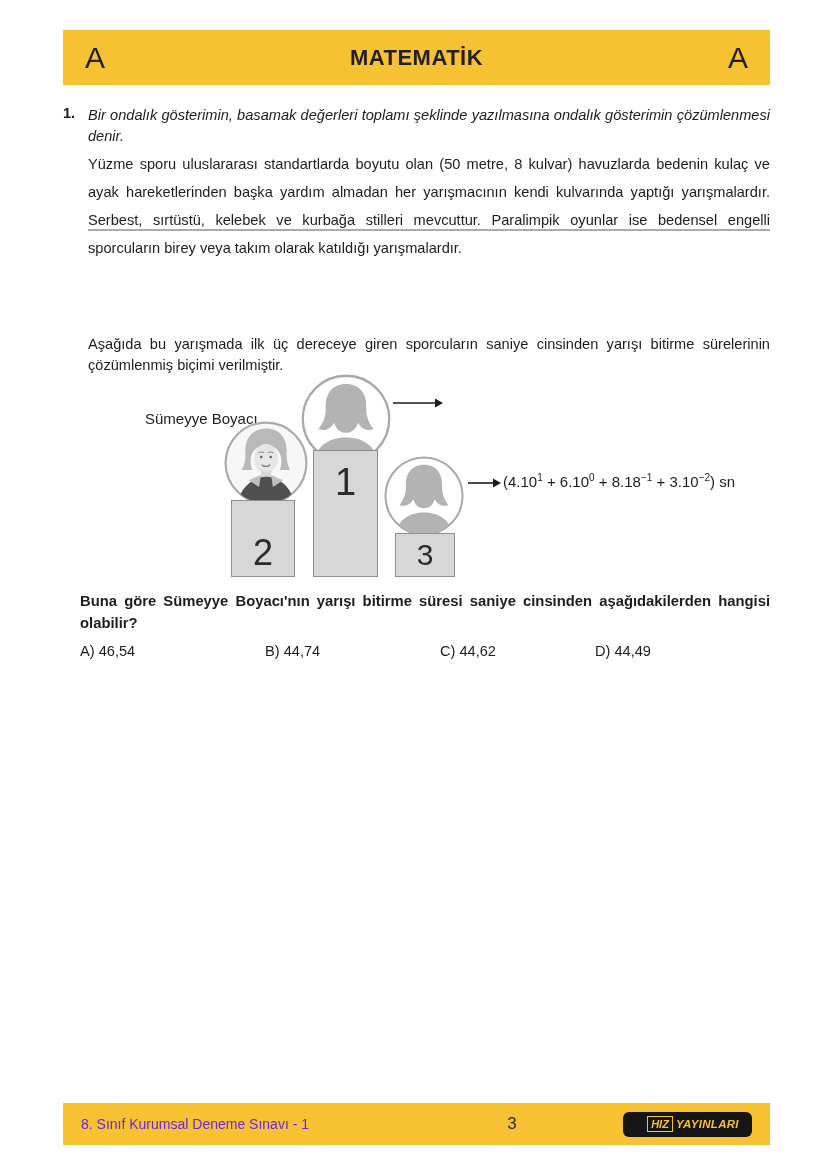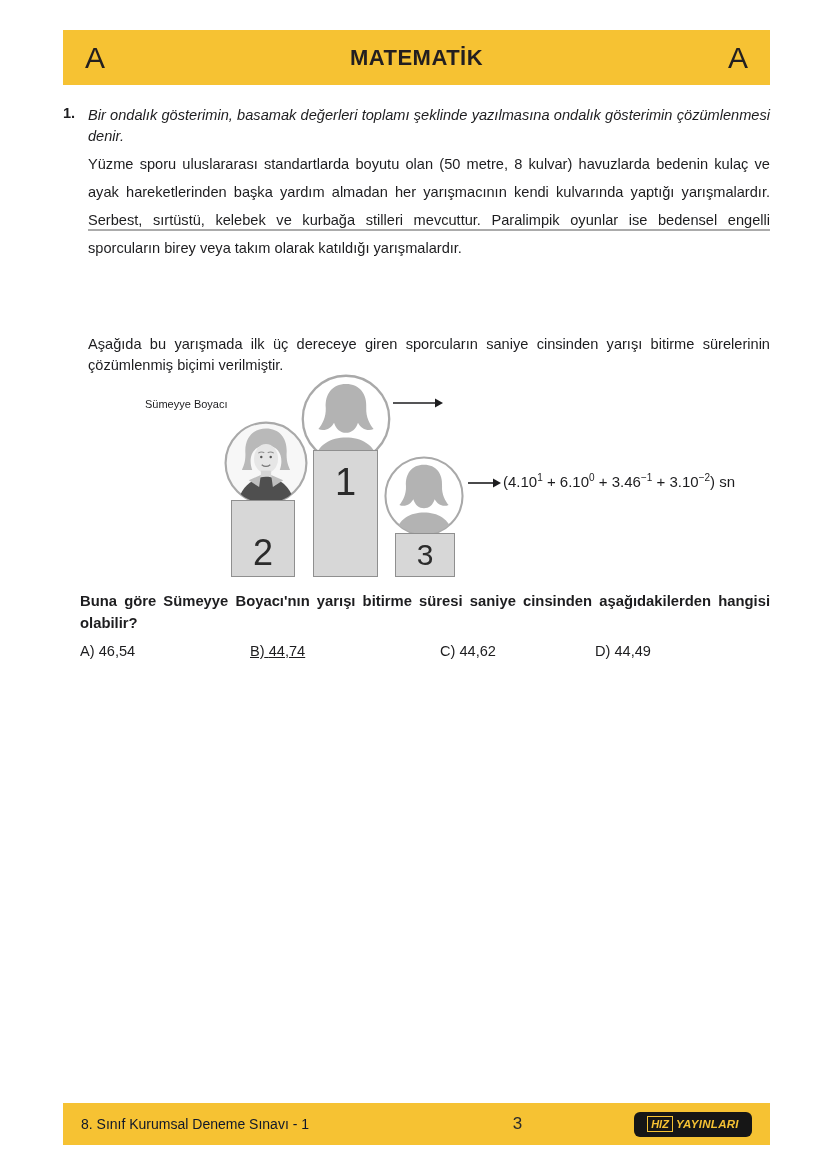--- a/index.html
+++ b/index.html
@@ -28,50 +28,50 @@
              justify-content:space-between;font-family:"Liberation Serif",serif;color:#fff;}
   .news-title{font-size:17px;font-weight:bold;padding-left:8px;letter-spacing:.5px;}
   .news-date{font-size:11.5px;font-weight:bold;padding-right:8px;}
   .news-body{padding:8px 10px 12px 10px;font-size:14.6px;line-height:21px;text-align:justify;}
 
   .para2{position:absolute;left:88px;top:334px;width:682px;
          font-size:14.6px;line-height:21px;text-align:justify;}
 
   
   .figure{position:absolute;left:63px;top:368px;width:707px;height:218px;}
-  .athlete-label{position:absolute;left:82px;top:30px;font-size:11px;}
+  .athlete-label{position:absolute;left:82px;top:42px;font-size:15px;}
   .avatar{position:absolute;z-index:1;}
   .avatar svg{display:block;}
   .podium{position:absolute;z-index:2;background:#d7d7d7;border:1.5px solid #8f8f8f;
           display:flex;justify-content:center;color:#2b2b2b;}
   .podium-1{left:250px;top:82px;width:63px;height:125px;align-items:flex-start;}
   .podium-1 .rank{font-size:38px;margin-top:10px;}
   .podium-2{left:168px;top:132px;width:62px;height:75px;align-items:flex-end;}
   .podium-2 .rank{font-size:36px;margin-bottom:2px;}
   .podium-3{left:332px;top:165px;width:58px;height:42px;align-items:center;}
   .podium-3 .rank{font-size:30px;}
   .arrow{position:absolute;}
   .formula{position:absolute;font-size:15px;white-space:nowrap;}
   .formula sup{font-size:10px;}
 
   
   .prompt{position:absolute;left:80px;top:590px;width:690px;font-weight:bold;
           font-size:14.8px;line-height:22px;text-align:justify;}
   .options{position:absolute;left:80px;top:643px;width:690px;height:20px;font-size:14.6px;}
   .opt{position:absolute;top:0;white-space:nowrap;}
-  .opt-a{left:0;}   .opt-b{left:170px;text-decoration:underline;}   .opt-c{left:360px;}   .opt-d{left:515px;}
+  .opt-a{left:0;}   .opt-b{left:185px;}   .opt-c{left:360px;}   .opt-d{left:515px;}
 
   
   .footer-bar{position:absolute;left:63px;top:1103px;width:707px;height:42px;
               background:#f6c233;display:flex;align-items:center;}
-  .footer-left{font-size:14px;color:#0f172a;padding-left:18px;width:320px;}
+  .footer-left{font-size:14px;color:#6d28d9;padding-left:18px;width:320px;}
   .footer-page{font-size:17px;color:#2b2b2b;flex:1;text-align:center;}
   .footer-logo{width:118px;height:25px;background:#161616;border-radius:6px;margin-right:18px;
                display:flex;align-items:center;justify-content:center;gap:3px;
-               font-style:italic;font-weight:bold;}
+               font-style:italic;font-weight:bold;padding-left:11px;}
   .logo-hiz{color:#f6c233;border:1.5px solid #f6c233;font-size:11px;padding:0 3px;line-height:14px;}
   .logo-yay{color:#f6c233;font-size:11.5px;letter-spacing:.3px;}
 </style>
 </head>
 <body>
 
 <div class="page">
 
   <div class="header-bar">
     <span class="header-badge">A</span>
@@ -159,21 +159,21 @@
     <svg class="arrow" style="left:330px;top:28px;" width="50" height="14" viewBox="0 0 50 14">
       <line x1="0" y1="7" x2="42" y2="7" stroke="#1d1d1f" stroke-width="1.6"></line>
       <polygon points="42,2.5 50,7 42,11.5" fill="#1d1d1f"></polygon>
     </svg>
     <svg class="arrow" style="left:405px;top:108px;" width="33" height="14" viewBox="0 0 33 14">
       <line x1="0" y1="7" x2="25" y2="7" stroke="#1d1d1f" stroke-width="1.6"></line>
       <polygon points="25,2.5 33,7 25,11.5" fill="#1d1d1f"></polygon>
     </svg>
 
 
-    <span class="formula" style="left:440px;top:104px;"><span>(4.10</span><sup>1</sup><span> + 6.10</span><sup>0</sup><span> + 3.46</span><sup>−1</sup><span> + 3.10</span><sup>−2</sup><span>) sn</span></span>
+    <span class="formula" style="left:440px;top:104px;"><span>(4.10</span><sup>1</sup><span> + 6.10</span><sup>0</sup><span> + 8.18</span><sup>−1</sup><span> + 3.10</span><sup>−2</sup><span>) sn</span></span>
   </div>
 
   <div class="prompt">Buna göre Sümeyye Boyacı'nın yarışı bitirme süresi saniye cinsinden aşağıdakilerden hangisi olabilir?</div>
 
   <div class="options">
     <span class="opt opt-a"><span>A)</span> <span>46,54</span></span>
     <span class="opt opt-b"><span>B)</span> <span>44,74</span></span>
     <span class="opt opt-c"><span>C)</span> <span>44,62</span></span>
     <span class="opt opt-d"><span>D)</span> <span>44,49</span></span>
   </div>

